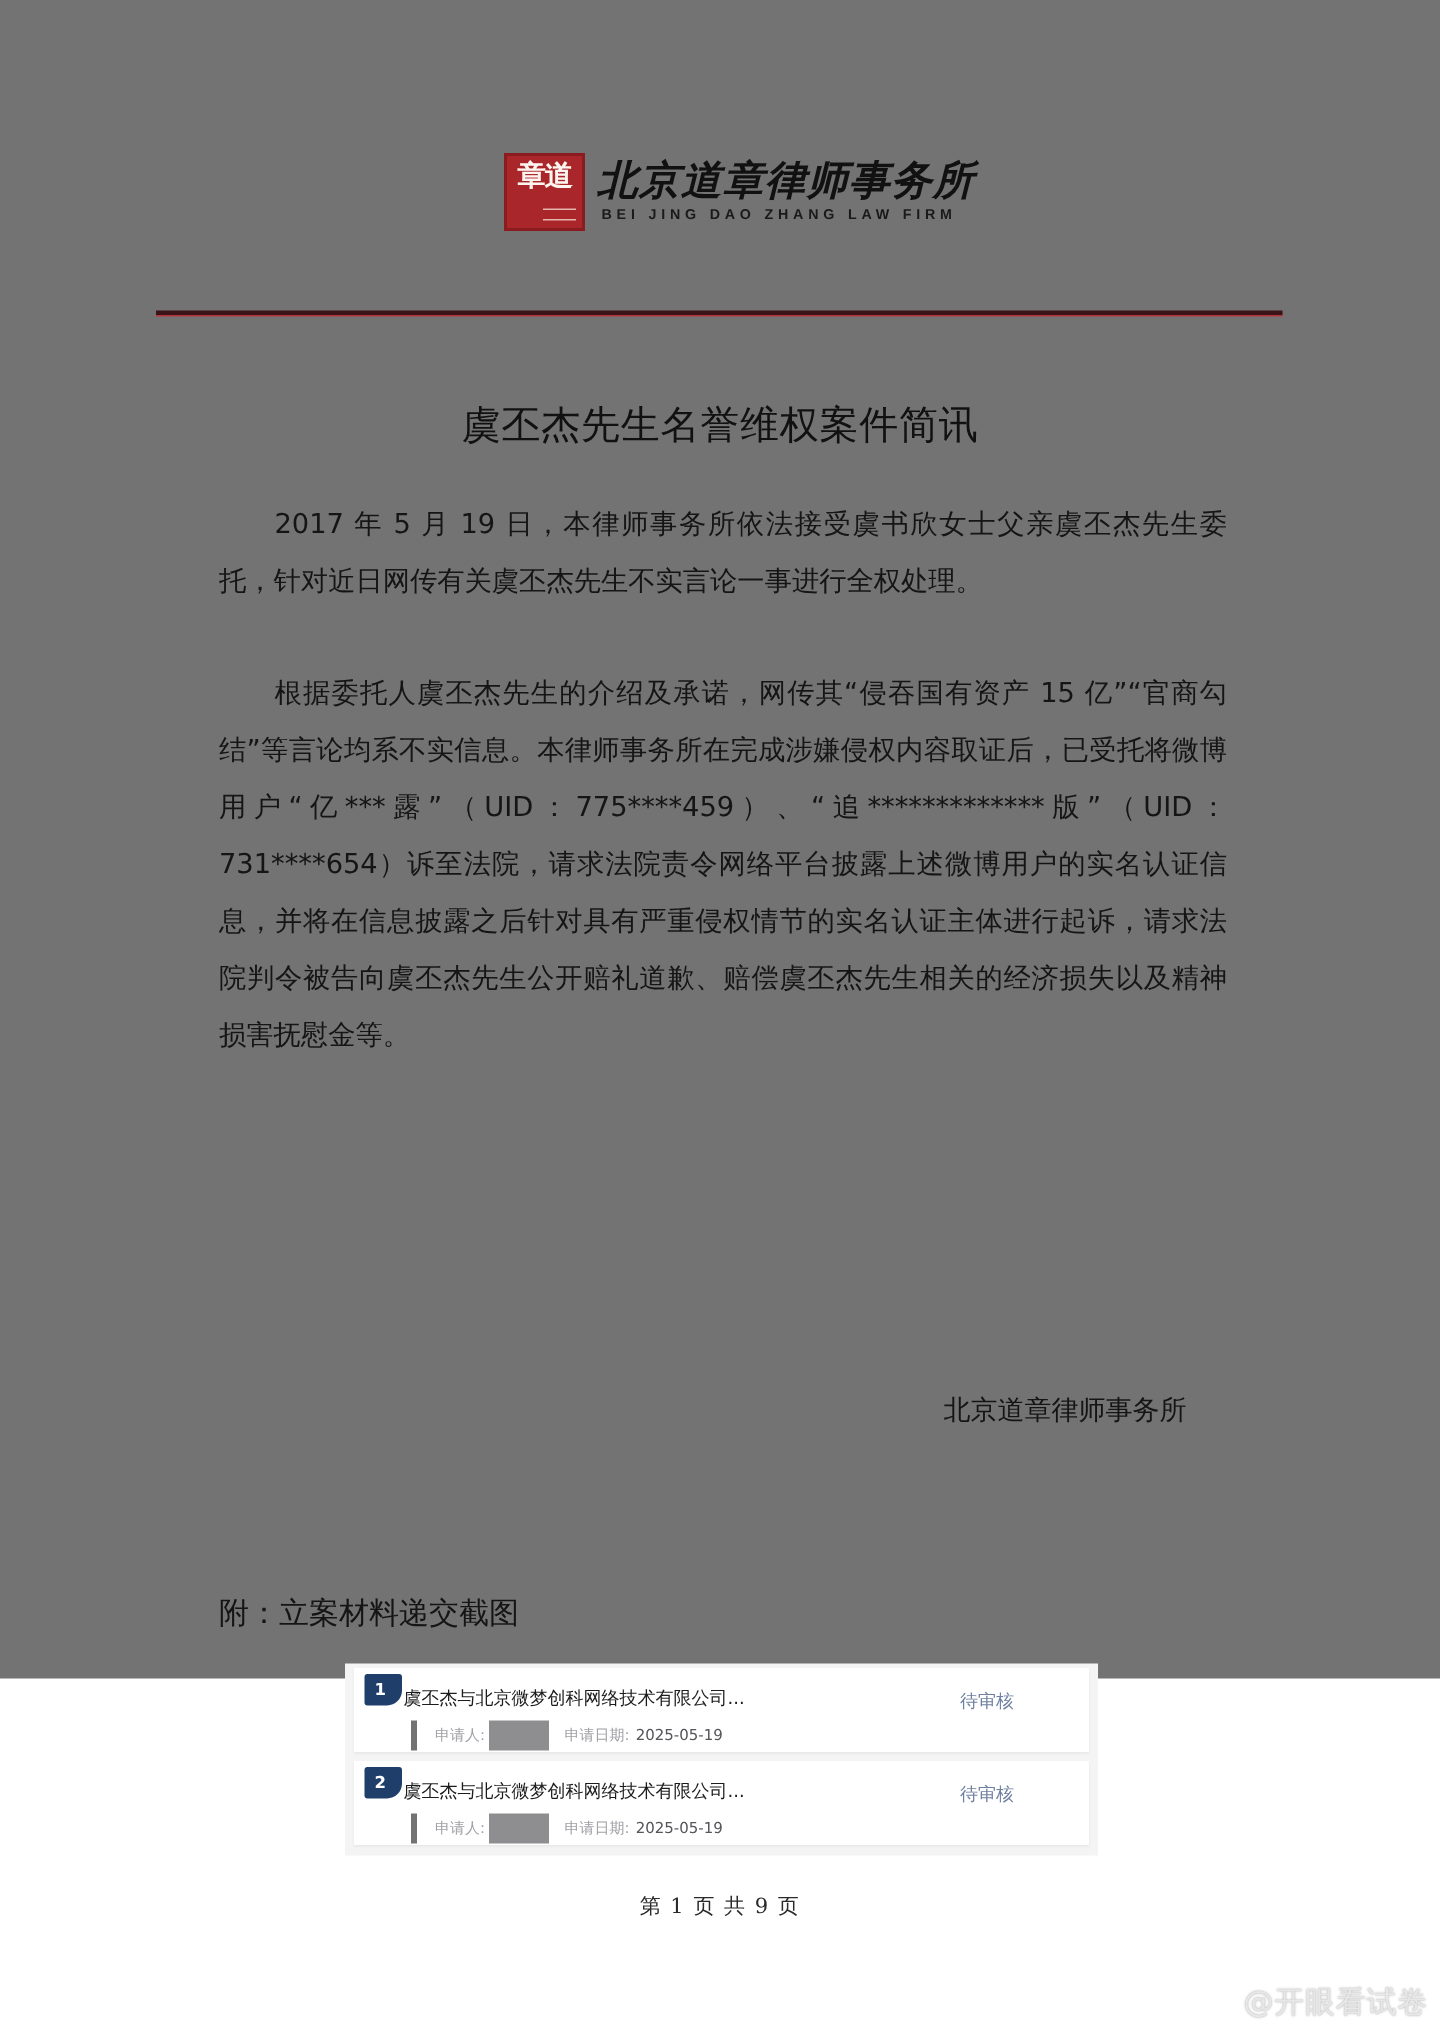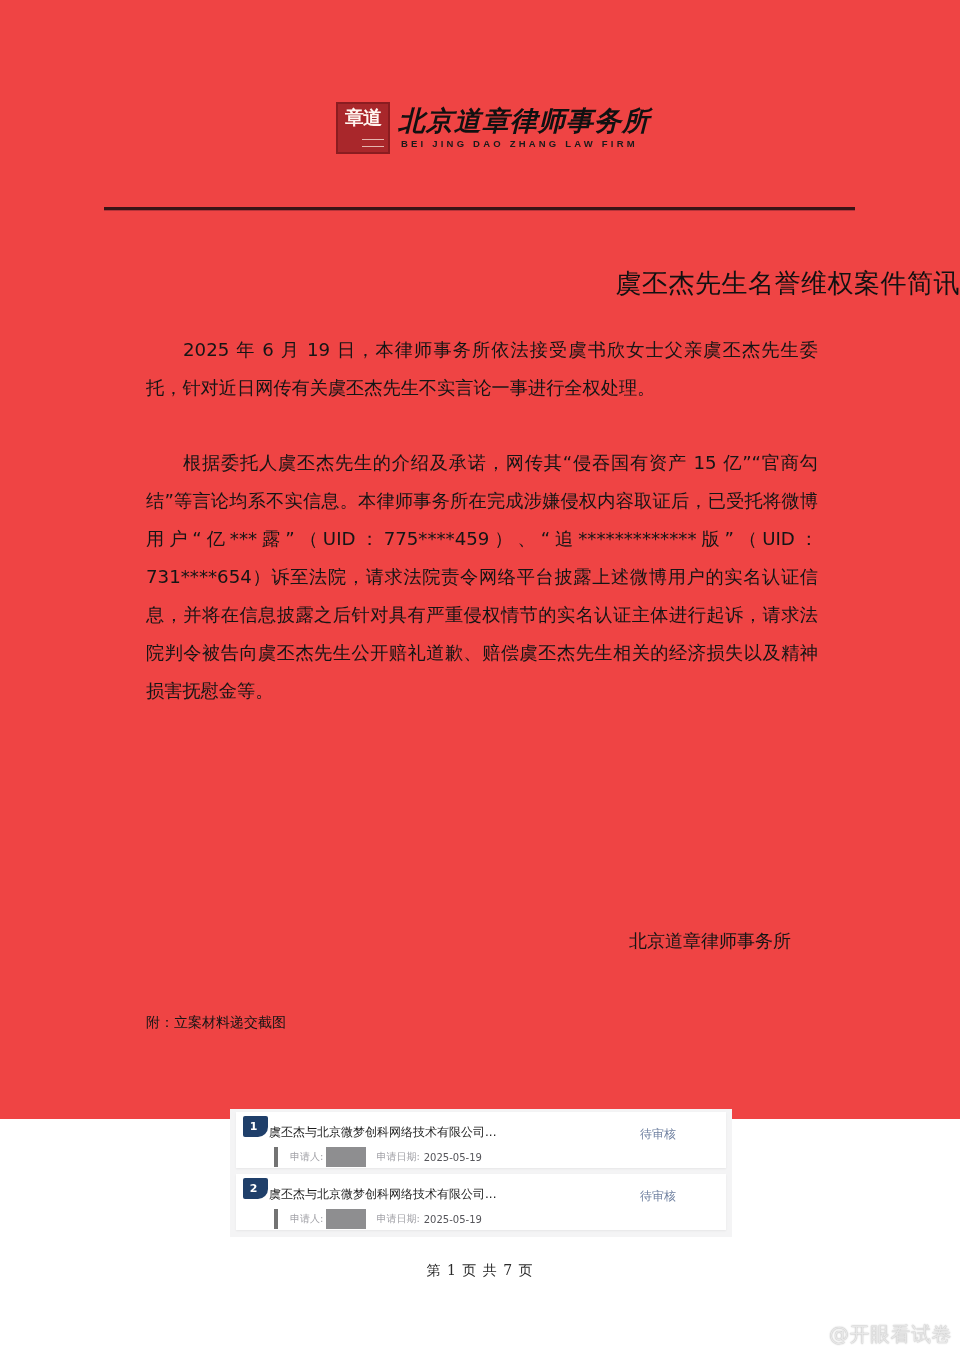--- a/index.html
+++ b/index.html
@@ -12,21 +12,21 @@
     height: 1358px;
     position: relative;
     overflow: hidden;
     font-family: "DejaVu Sans", "Liberation Sans", sans-serif;
     color: #111111;
   }
   .page {
     position: absolute;
     left: 0; top: 0;
     width: 960px; height: 1119px;
-    background: #ef4444;
+    background: #737373;
   }
 
   
   .letterhead {
     position: absolute;
     left: 336px;
     top: 100px;
     height: 56px;
     display: flex;
     align-items: center;
@@ -95,21 +95,21 @@
     background: #3a1416;
     box-shadow: 0 1px 0 #b5343a;
   }
 
   
   .doc-title {
     position: absolute;
     left: 0;
     width: 960px;
     top: 249px;
-    text-align: right;
+    text-align: center;
     font-size: 26px;
     font-weight: normal;
     color: #111;
     letter-spacing: 0.5px;
     font-family: Liberation Mono, monospace;
   }
 
   
   .body-text {
     position: absolute;
@@ -135,22 +135,22 @@
     text-align: center;
     font-size: 18px;
     line-height: 38px;
     color: #151515;
   }
 
   
   .attachment-label {
     position: absolute;
     left: 146px;
-    top: 1014px;
-    font-size: 14px;
+    top: 1062px;
+    font-size: 20px;
     color: #151515;
     font-family: Liberation Mono, monospace;
   }
   .screenshot {
     position: absolute;
     left: 230px;
     top: 1109px;
     width: 502px;
     height: 128px;
     background: #f4f4f5;
@@ -257,21 +257,21 @@
     <div class="firm-name-block">
       <div class="firm-name-cn">北京道章律师事务所</div>
       <div class="firm-name-en">BEI JING DAO ZHANG LAW FIRM</div>
     </div>
   </div>
 
   <div class="rule"></div>
 
   <h1 class="doc-title">虞丕杰先生名誉维权案件简讯</h1>
 
-  <p class="body-text p1">2025 年 6 月 19 日，本律师事务所依法接受虞书欣女士父亲虞丕杰先生委托，针对近日网传有关虞丕杰先生不实言论一事进行全权处理。</p>
+  <p class="body-text p1">2017 年 5 月 19 日，本律师事务所依法接受虞书欣女士父亲虞丕杰先生委托，针对近日网传有关虞丕杰先生不实言论一事进行全权处理。</p>
   <p class="body-text p2">根据委托人虞丕杰先生的介绍及承诺，网传其“侵吞国有资产 15 亿”“官商勾结”等言论均系不实信息。本律师事务所在完成涉嫌侵权内容取证后，已受托将微博用户“亿***露”（UID：775****459）、“追*************版”（UID：731****654）诉至法院，请求法院责令网络平台披露上述微博用户的实名认证信息，并将在信息披露之后针对具有严重侵权情节的实名认证主体进行起诉，请求法院判令被告向虞丕杰先生公开赔礼道歉、赔偿虞丕杰先生相关的经济损失以及精神损害抚慰金等。</p>
 
   <div class="signature">
     <div>北京道章律师事务所</div>
   </div>
 
   <div class="attachment-label">附：立案材料递交截图</div>
 
   <div class="screenshot">
     <div class="case-card c1">
@@ -291,16 +291,16 @@
       <div class="case-status">待审核</div>
       <div class="case-meta">
         <span>申请人:</span>
         <span class="redact"></span>
         <span>申请日期:</span>
         <span class="meta-date-value">2025-05-19</span>
       </div>
     </div>
   </div>
 
-  <div class="page-footer">第 1 页 共 7 页</div>
+  <div class="page-footer">第 1 页 共 9 页</div>
 
   <div class="watermark">@开眼看试卷</div>
 </div>
 
 </body></html>

